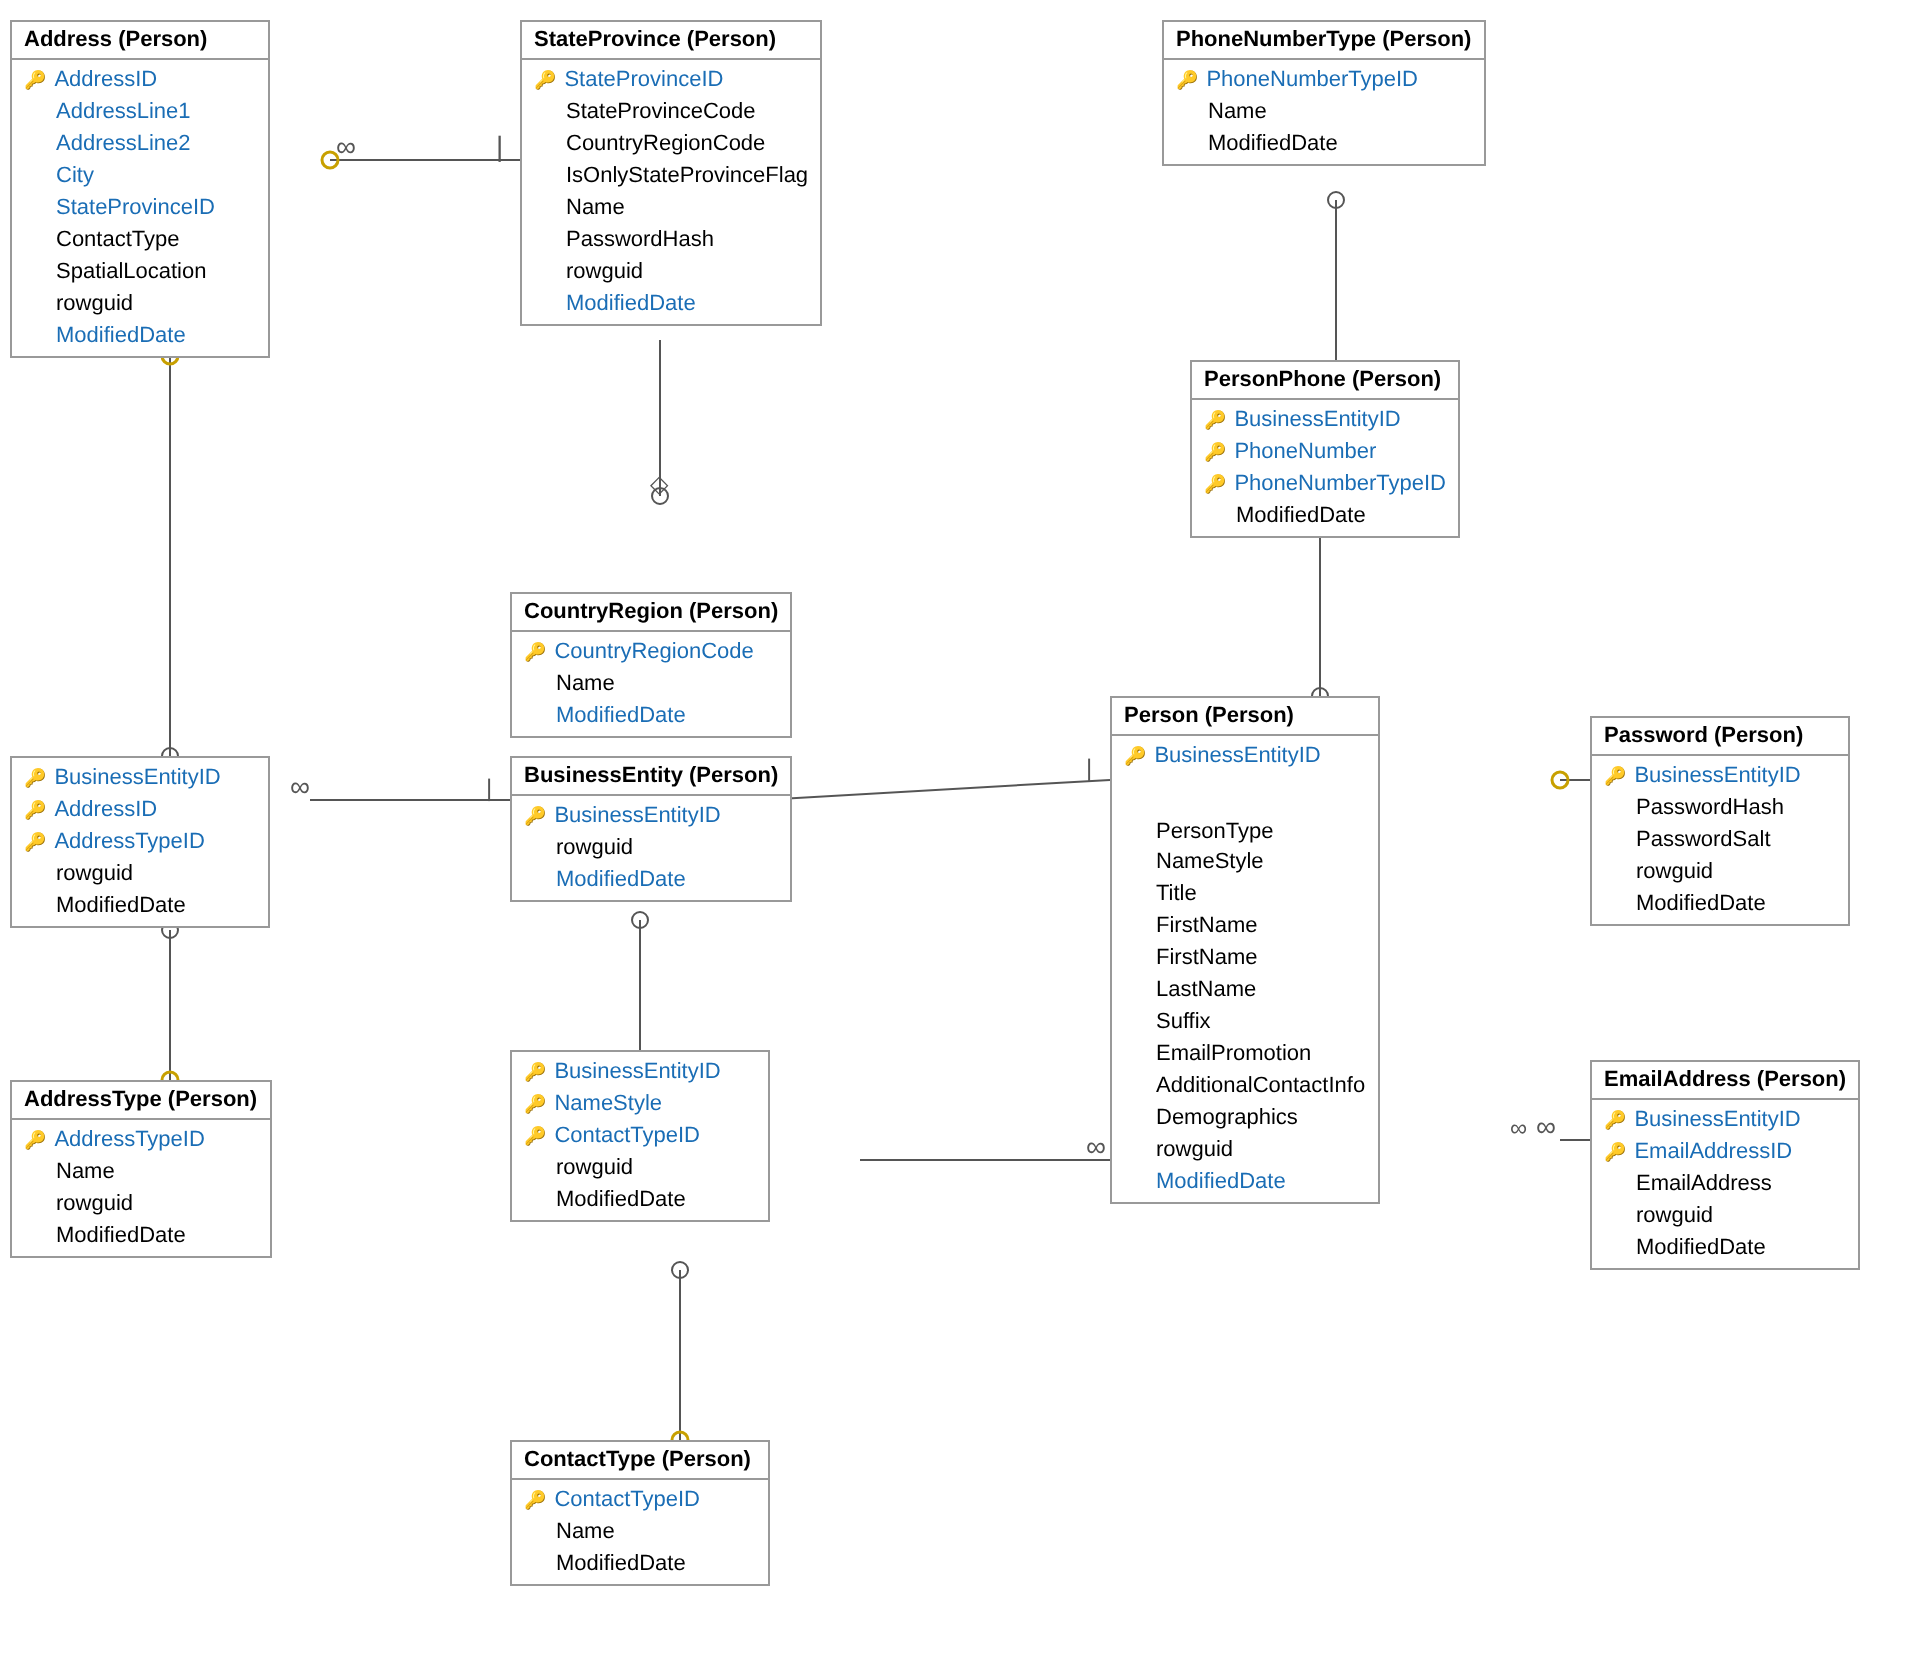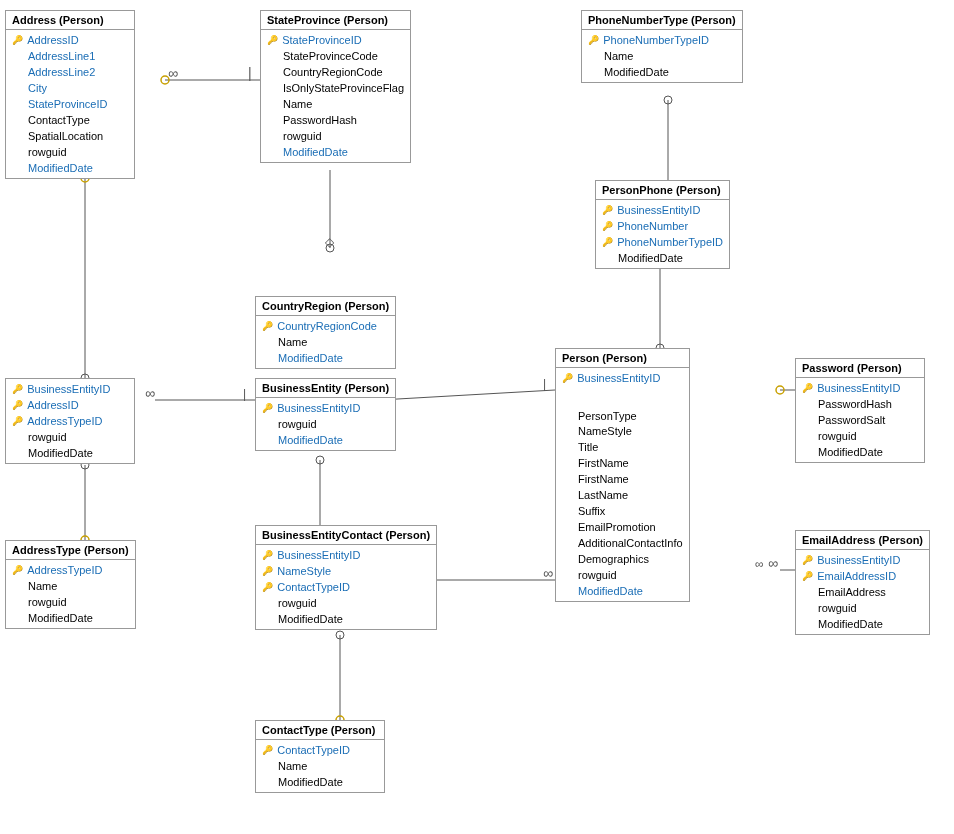--- a/index.html
+++ b/index.html
@@ -393,21 +393,20 @@
             <span style="width: 16px; display: inline-block;"></span>
             <span class="field-name black" style="color: rgb(0, 0, 0);">rowguid</span>
           </div>
           <div class="entity-row">
             <span style="width: 16px; display: inline-block;"></span>
             <span class="field-name black" style="color: rgb(0, 0, 0);">ModifiedDate</span>
           </div>
         </div>
       </div>
       <div class="entity-box" style="left: 255px; top: 525px;">
-        <div class="entity-header">BusinessEntityContact (Person)</div>
         <div class="entity-body">
           <div class="entity-row">
             <span class="key-icon" style="font-size: 9px;">🔑</span>
             <span class="field-name" style="color: rgb(26, 109, 181);">BusinessEntityID</span>
           </div>
           <div class="entity-row">
             <span class="key-icon" style="font-size: 9px;">🔑</span>
             <span class="field-name" style="color: rgb(26, 109, 181);">NameStyle</span>
           </div>
           <div class="entity-row">

